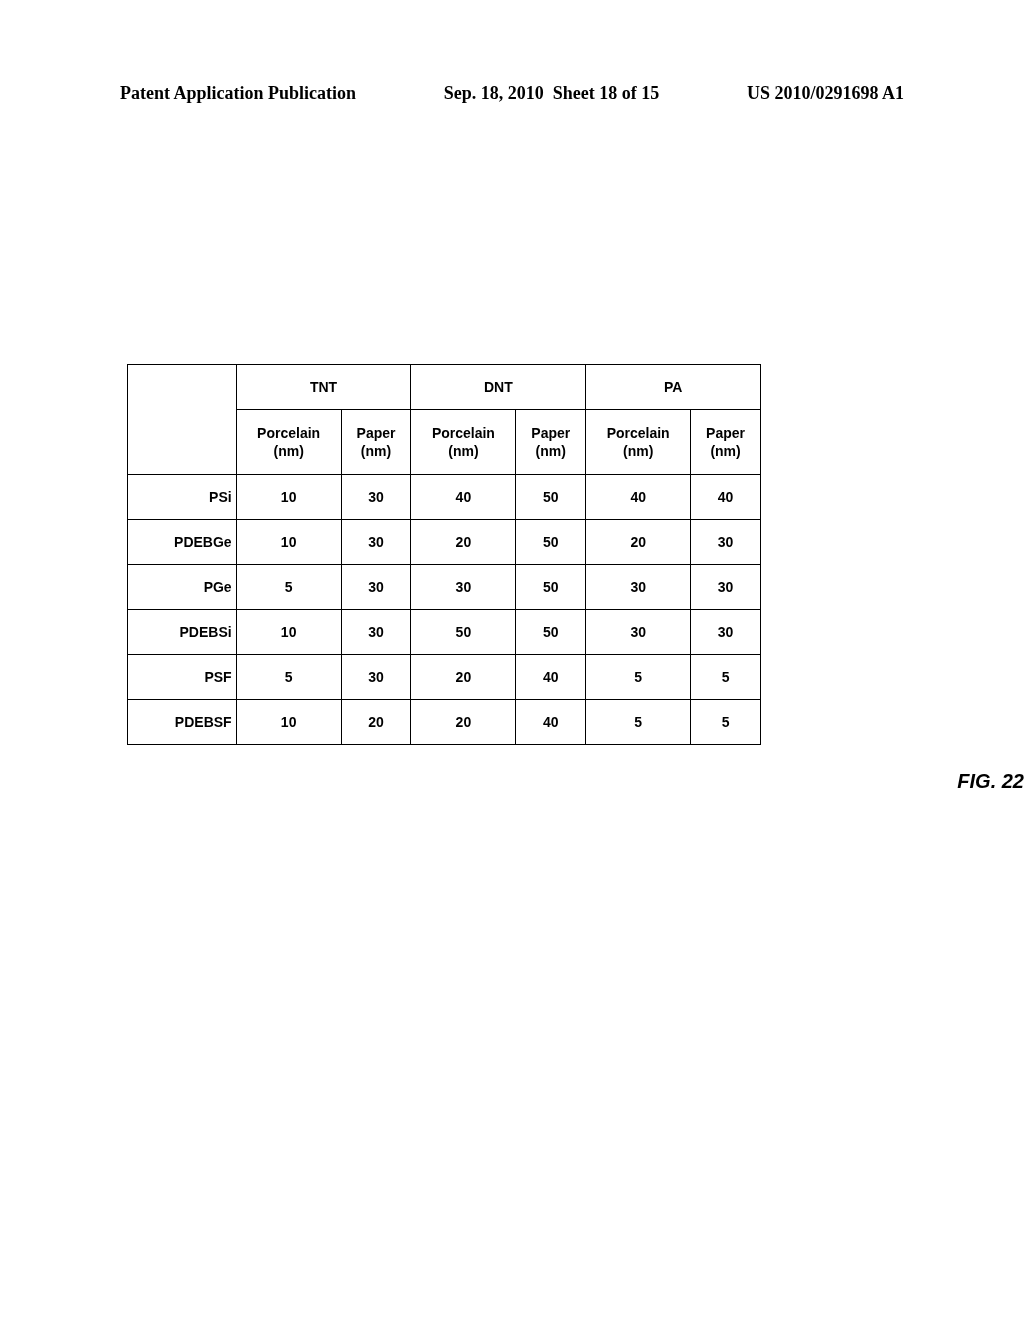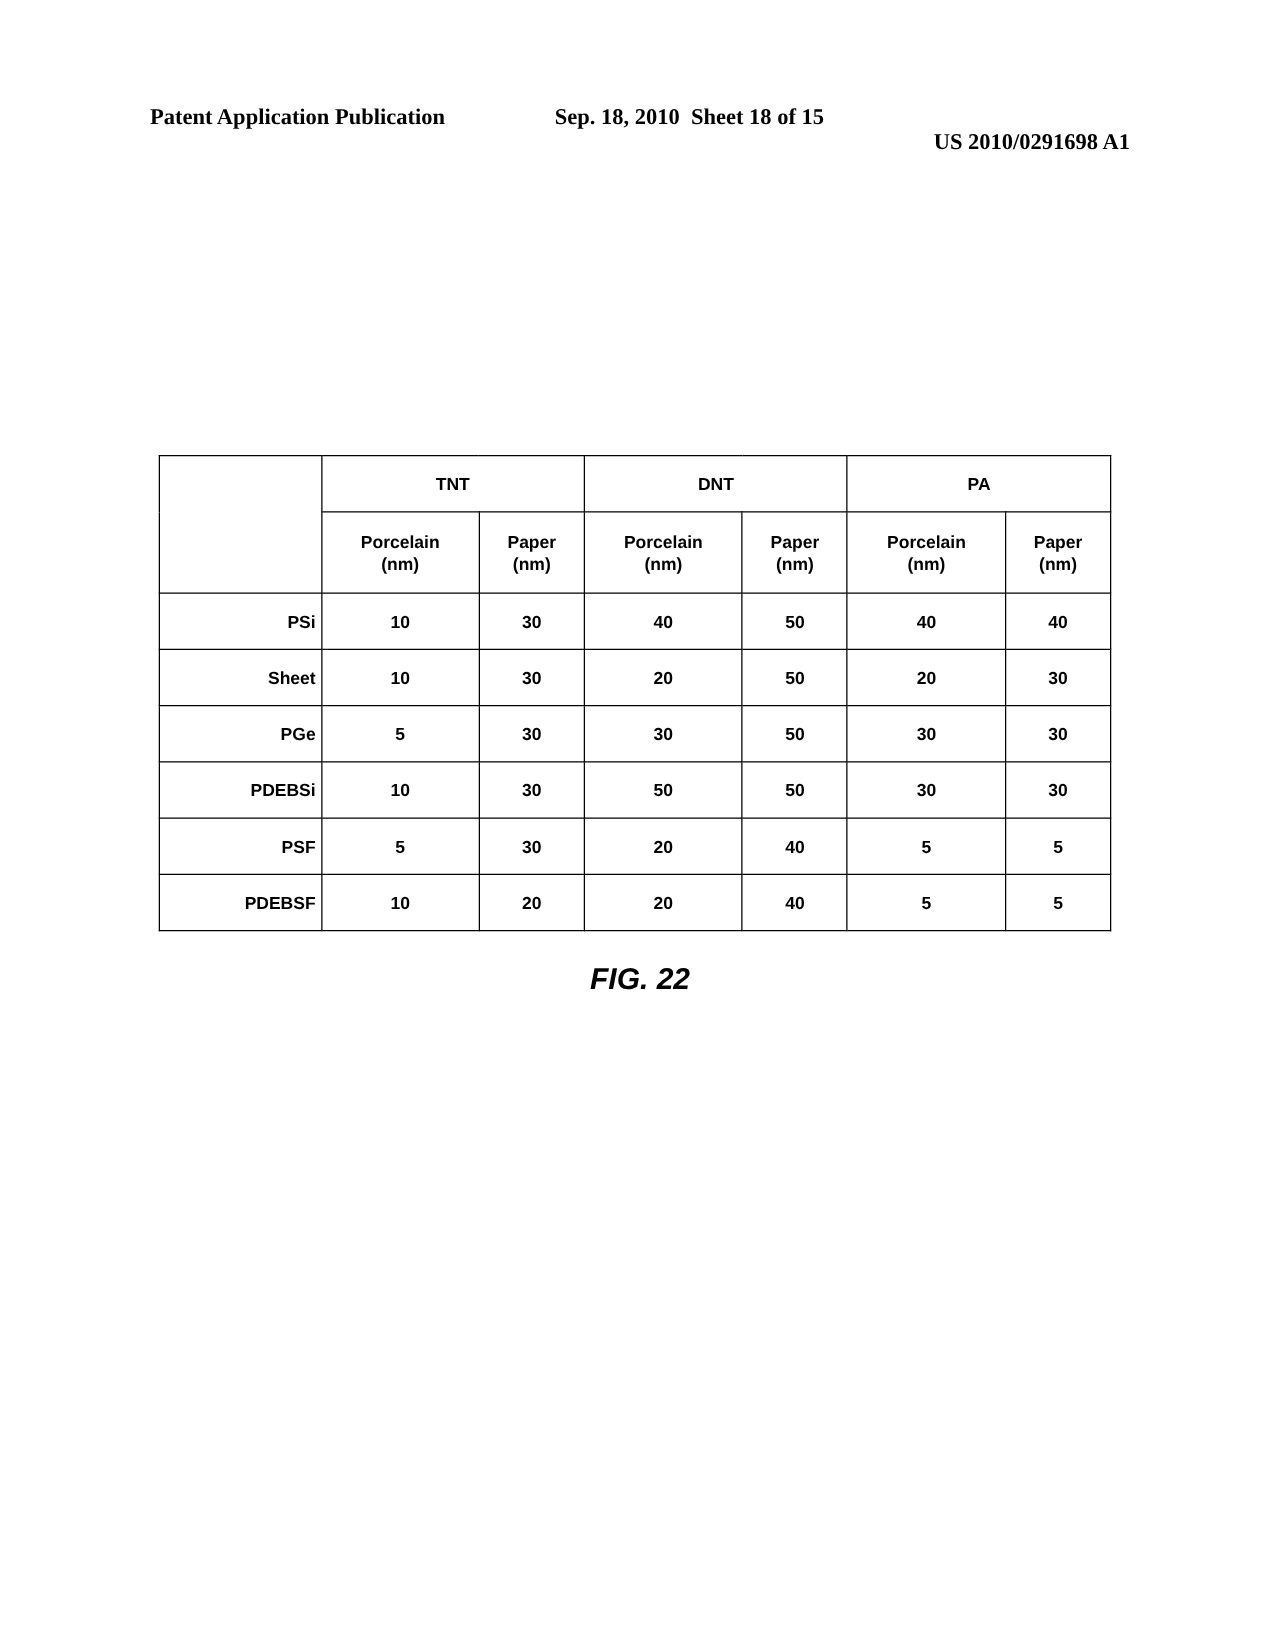--- a/index.html
+++ b/index.html
@@ -27,27 +27,26 @@
       white-space: nowrap;
     }
     .header-left {
       flex-shrink: 0;
     }
     .header-center {
       flex-shrink: 0;
     }
     .header-right {
       flex-shrink: 0;
-      margin-top: 20px;
     }
     .table-container {
       position: absolute;
       top: 364px;
       left: 127px;
-      width: 762px;
+      width: 634px;
     }
     table {
       border-collapse: collapse;
       width: 100%;
       font-family: Arial, Helvetica, sans-serif;
       font-size: 14px;
       font-weight: bold;
     }
     th, td {
       border: 1px solid #000;
@@ -69,23 +68,23 @@
     }
     .sub-header {
       height: 64px;
       line-height: 1.3;
     }
     .figure-caption {
       position: absolute;
       top: 770px;
       left: 0;
       width: 100%;
-      text-align: center;
+      text-align: right;
       font-family: Arial, Helvetica, sans-serif;
-      font-size: 24px;
+      font-size: 20px;
       font-weight: 900;
       font-style: italic;
     }
   </style>
 </head>
 <body>
 
 <div class="header">
   <span class="header-left">Patent Application Publication</span>
   <span class="header-center">
@@ -114,21 +113,21 @@
     <tr>
       <td class="row-label">PSi</td>
       <td>10</td>
       <td>30</td>
       <td>40</td>
       <td>50</td>
       <td>40</td>
       <td>40</td>
     </tr>
     <tr>
-      <td class="row-label">Sheet</td>
+      <td class="row-label">PDEBGe</td>
       <td>10</td>
       <td>30</td>
       <td>20</td>
       <td>50</td>
       <td>20</td>
       <td>30</td>
     </tr>
     <tr>
       <td class="row-label">PGe</td>
       <td>5</td>

